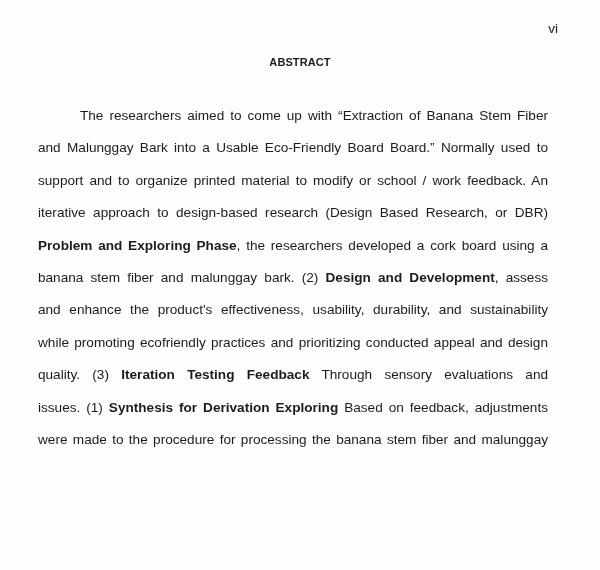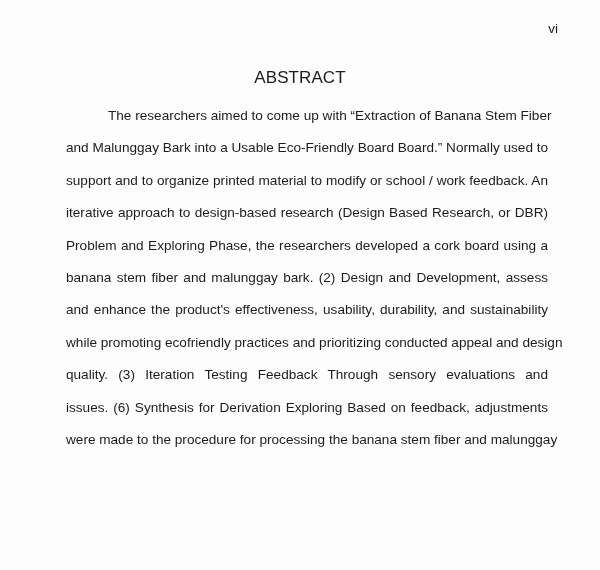--- a/index.html
+++ b/index.html
@@ -16,62 +16,61 @@
       color: #1c1c1c;
     }
     .page-number {
       position: absolute;
       top: 21px;
       right: 42px;
       font-size: 13.5px;
     }
     .title {
       position: absolute;
-      top: 68px;
+      top: 56px;
       left: 0;
       width: 600px;
       text-align: center;
-      font-weight: normal;
-      font-size: 17px;
+      font-weight: bold;
+      font-size: 11px;
       letter-spacing: 0.1px;
     }
     .abstract-body {
       position: absolute;
       top: 100px;
       left: 38px;
       width: 510px;
       font-size: 13.6px;
       line-height: 32.4px;
     }
     .line {
       display: block;
       white-space: nowrap;
       text-align: justify;
       text-align-last: justify;
       height: 32.4px;
-      margin-left: 28px;
     }
     .line.first {
       padding-left: 42px;
     }
     .line.last {
       text-align-last: left;
     }
-    .b { font-weight: normal; }
+    .b { font-weight: bold; }
   </style>
 </head>
 <body>
 
 <div class="page-number">vi</div>
 <div class="title">ABSTRACT</div>
 <div class="abstract-body" id="abstract-body">
     <div class="line first"><span>The researchers aimed to come  up with “Extraction of Banana Stem Fiber</span></div>
     <div class="line"><span>and Malunggay Bark into a Usable Eco-Friendly Board Board.” Normally used to</span></div>
     <div class="line"><span>support and to organize printed material  to modify or school / work feedback. An</span></div>
     <div class="line"><span>iterative approach  to design-based research (Design Based Research, or DBR)</span></div>
     <div class="line"><span class="b">Problem and Exploring Phase</span><span>, the researchers developed a cork board using a</span></div>
     <div class="line"><span>banana stem fiber and malunggay bark.  (2) </span><span class="b">Design and Development</span><span>, assess</span></div>
     <div class="line"><span>and enhance the product's effectiveness, usability, durability, and sustainability</span></div>
     <div class="line"><span>while promoting ecofriendly practices and prioritizing conducted appeal and design</span></div>
     <div class="line"><span>quality. (3) </span><span class="b">Iteration Testing Feedback</span><span> Through sensory evaluations and</span></div>
-    <div class="line"><span>issues. (6) </span><span class="b">Synthesis for Derivation Exploring</span><span> Based on feedback, adjustments</span></div>
+    <div class="line"><span>issues. (1) </span><span class="b">Synthesis for Derivation Exploring</span><span> Based on feedback, adjustments</span></div>
     <div class="line"><span>were made to the procedure for processing the banana stem fiber and malunggay</span></div>
   </div>
 
 </body></html>

